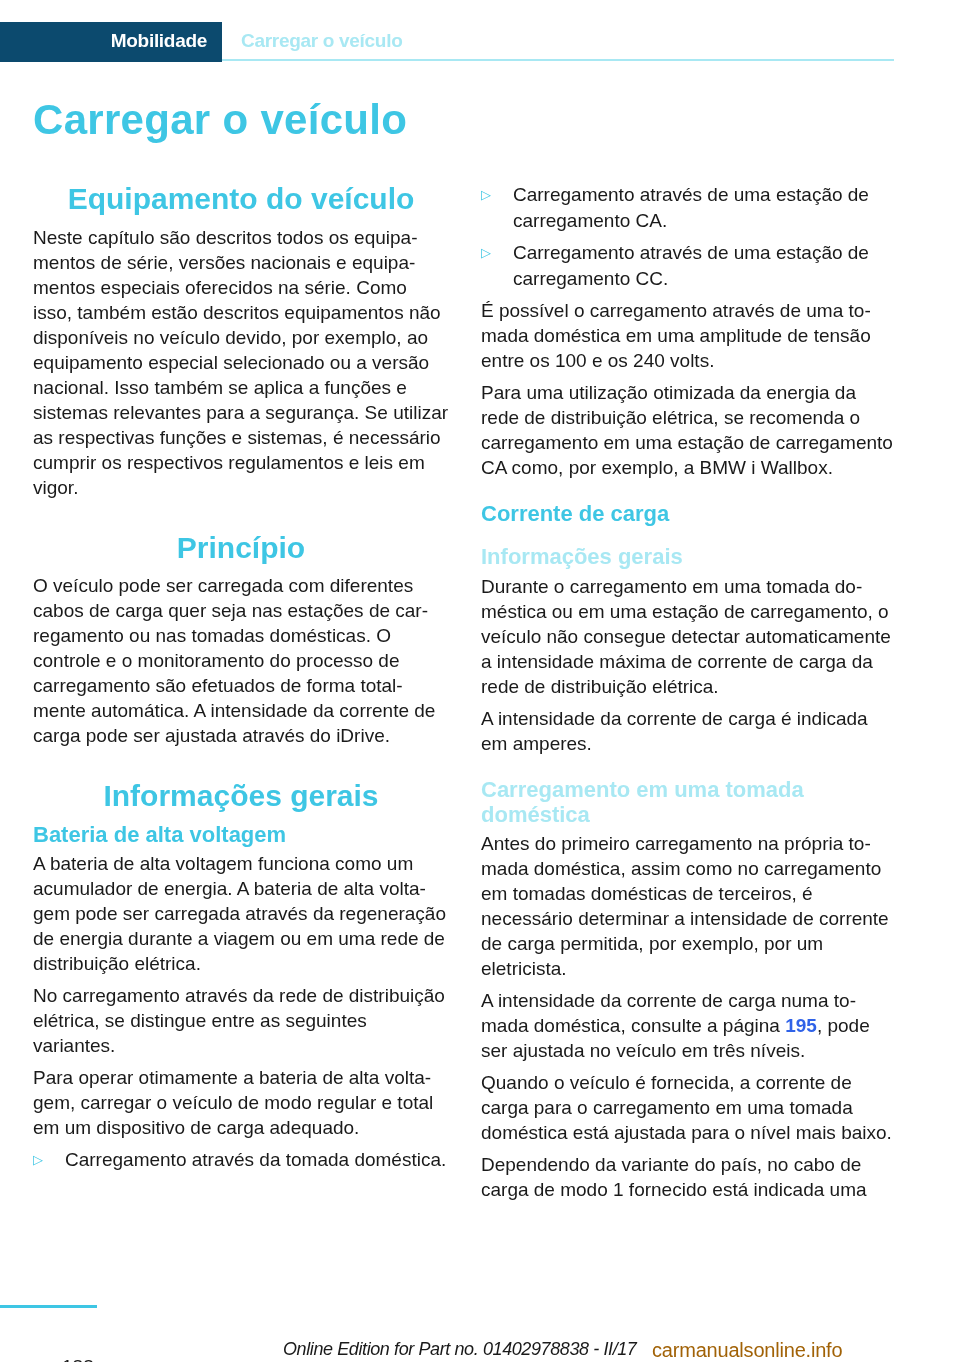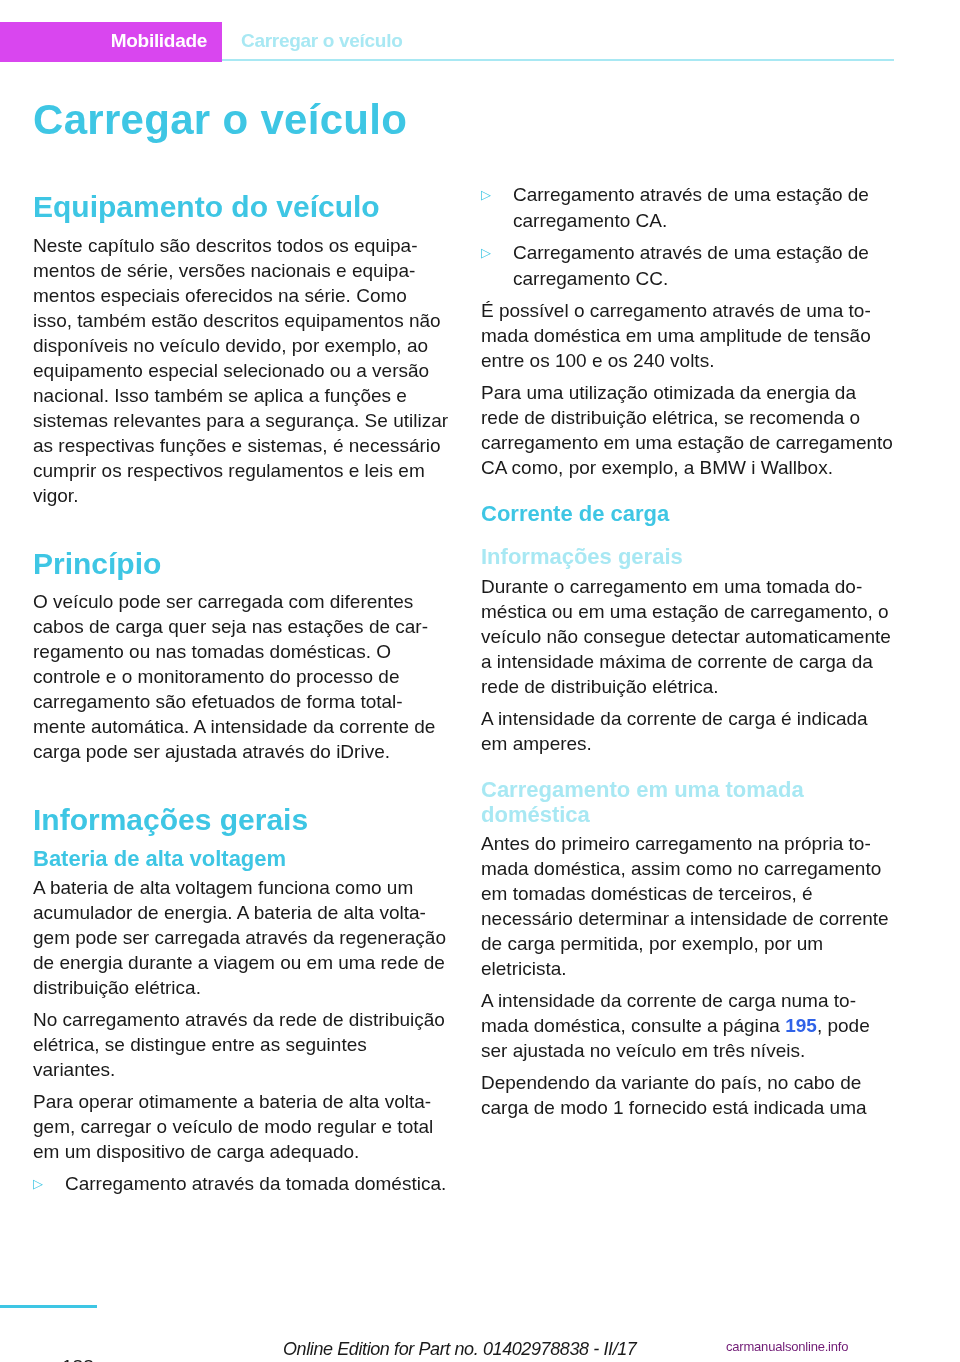--- a/index.html
+++ b/index.html
@@ -1,38 +1,38 @@
 <!DOCTYPE html>
 <html><head>
 <meta charset="utf-8">
 <style>
   html, body { margin:0; padding:0; background:#fff; }
   body { width:960px; height:1362px; position:relative; overflow:hidden; font-family:"Liberation Sans", sans-serif; color:#1a1a1a; }
-  .hdr-tab { position:absolute; left:0; top:22px; width:222px; height:40px; background:#d946ef; }
+  .hdr-tab { position:absolute; left:0; top:22px; width:222px; height:40px; background:#0c4a6e; }
   .hdr-tab span { position:absolute; right:15px; top:8px; color:#fff; font-size:19px; font-weight:bold; letter-spacing:-0.3px; }
   .hdr-crumb { position:absolute; left:241px; top:30px; color:#a8e8f3; font-size:19px; font-weight:bold; letter-spacing:-0.3px; }
   .hdr-line { position:absolute; left:222px; top:59px; width:672px; height:2px; background:#a8e8f3; }
   .title { position:absolute; left:33px; top:96px; font-size:42px; font-weight:bold; color:#3ec6e4; margin:0; letter-spacing:0.3px; }
   .col { position:absolute; top:182px; width:416px; }
   .col.left { left:33px; }
   .col.right { left:481px; }
-  h2 { font-size:30px; color:#3ec6e4; margin:8px 0 8px 0; font-weight:bold; line-height:1.15; }
+  h2 { font-size:30px; color:#3ec6e4; margin:0 0 8px 0; font-weight:bold; line-height:1.15;text-align:center; }
   h3 { font-size:22px; color:#3ec6e4; margin:0 0 4px 0; font-weight:bold; line-height:1.15; }
   h4 { font-size:22px; color:#a8e8f3; margin:0 0 4px 0; font-weight:bold; line-height:1.15; }
   p { font-size:19px; line-height:25px; margin:0 0 7px 0; }
   .gap-lg { height:24px; }
   .gap-md { height:14px; }
   ul { list-style:none; margin:0 0 7px 0; padding:0; }
   li { position:relative; padding-left:32px; font-size:19px; line-height:25.5px; margin-bottom:7px; }
   li .arrow { position:absolute; left:0; top:0; color:#3ec6e4; font-size:13px; }
   .link { color:#2f62e8;font-weight:bold; }
   .foot-line { position:absolute; left:0; top:1305px; width:97px; height:3px; background:#3ec6e4; }
   .pagenum { position:absolute; left:62px; top:1320px; font-size:19px; color:#1a1a1a;margin-top:36px; }
   .edition { position:absolute; left:283px; top:1339px; font-size:18px; color:#1a1a1a; letter-spacing:-0.4px;font-style:italic; }
-  .watermark { position:absolute; left:726px; top:1339px; font-size:13px; color:#701a75; letter-spacing:-0.2px; }
+  .watermark { position:absolute; left:652px; top:1339px; font-size:20px; color:#a16207; letter-spacing:-0.2px; }
 </style>
 </head>
 <body>
 
 <div class="hdr-tab">
   <span>Mobilidade</span>
 </div>
 <div class="hdr-crumb">Carregar o veículo</div>
 <div class="hdr-line"></div>
 
@@ -65,19 +65,20 @@
   <div class="gap-md"></div>
   <h3>Corrente de carga</h3>
   <div class="gap-md"></div>
   <h4>Informações gerais</h4>
   <p>Durante o carregamento em uma tomada do­méstica ou em uma estação de carregamento, o veículo não consegue detectar automatica­mente a intensidade máxima de corrente de carga da rede de distribuição elétrica.</p>
   <p>A intensidade da corrente de carga é indicada em amperes.</p>
   <div class="gap-md"></div>
   <h4>Carregamento em uma tomada doméstica</h4>
   <p>Antes do primeiro carregamento na própria to­mada doméstica, assim como no carrega­mento em tomadas domésticas de terceiros, é necessário determinar a intensidade de cor­rente de carga permitida, por exemplo, por um eletricista.</p>
   <p><span>A intensidade da corrente de carga numa to­mada doméstica, consulte a página </span><span class="link">195</span><span>, pode ser ajustada no veículo em três níveis.</span></p>
+  <p>Quando o veículo é fornecida, a corrente de carga para o carregamento em uma tomada doméstica está ajustada para o nível mais baixo.</p>
   <p>Dependendo da variante do país, no cabo de carga de modo 1 fornecido está indicada uma</p>
 </div>
 
 <div class="foot-line"></div>
 <div class="pagenum">188</div>
 <div class="edition">Online Edition for Part no. 01402978838 - II/17</div>
 <div class="watermark">carmanualsonline.info</div>
 
 </body></html>

